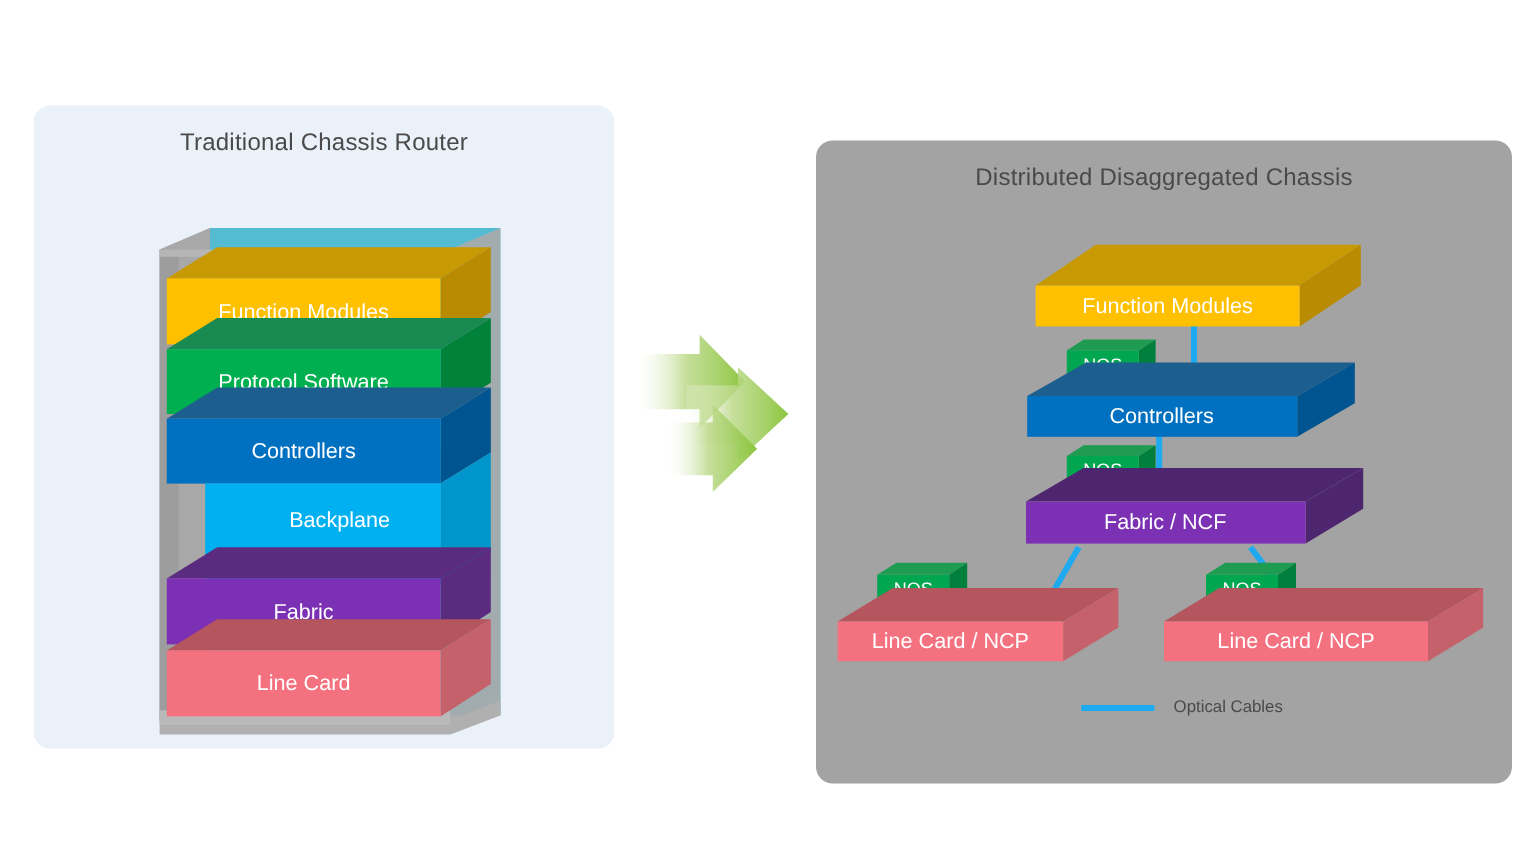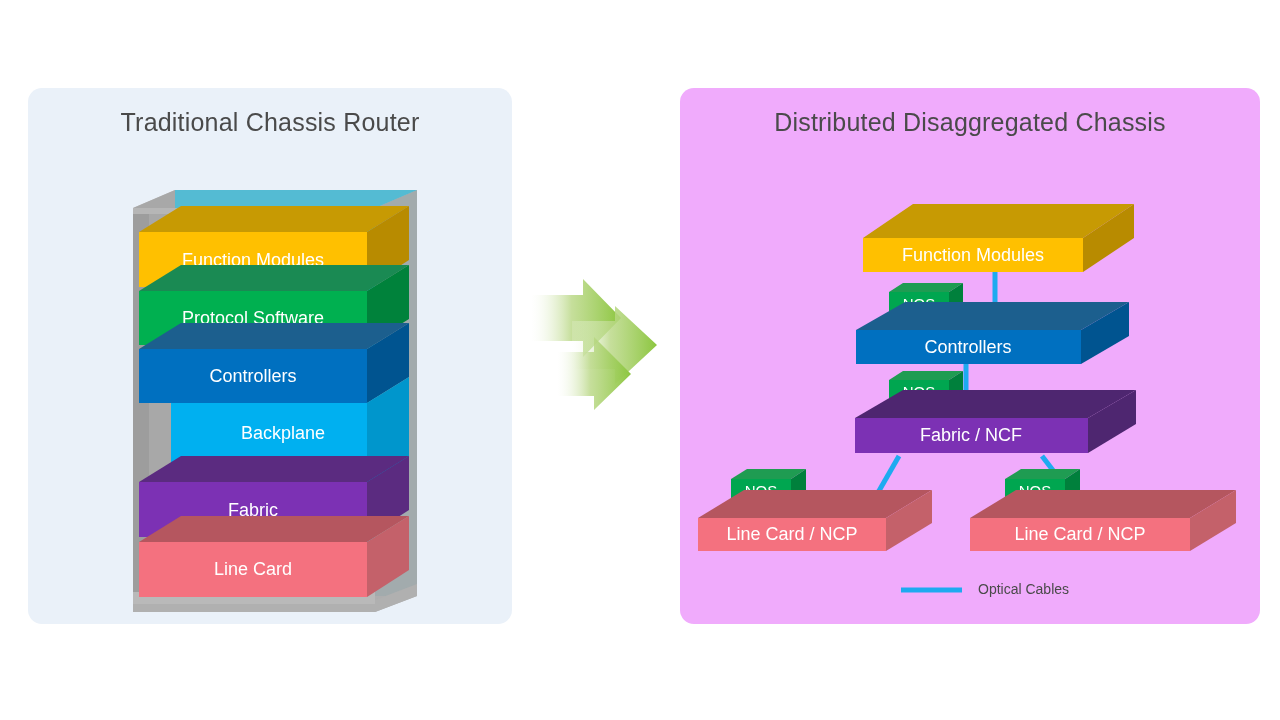--- a/index.html
+++ b/index.html
@@ -28,21 +28,21 @@
   }
   #panel-left  { left: 28px;  top: 88px; width: 484px; height: 536px; }
   #panel-right { left: 680px; top: 88px; width: 580px; height: 536px; }
 
   .panel-title {
     position: absolute;
     top: 20px;
     left: 0;
     width: 100%;
     text-align: center;
-    font-size: 25px;
+    font-size: 20px;
     color: #4a4a4a;
     letter-spacing: 0.2px;
     font-family: "Liberation Sans", sans-serif;
   }
 
   svg.art {
     position: absolute;
     left: 0; top: 0;
     width: 1280px;
     height: 720px;
@@ -68,21 +68,21 @@
 </style>
 </head>
 <body style="background: rgb(255, 255, 255);">
 
 <div id="stage">
 
   <div class="panel" id="panel-left" style="background: rgb(234, 241, 249);">
     <div class="panel-title" style="color: rgb(74, 74, 74);">Traditional Chassis Router</div>
   </div>
 
-  <div class="panel" id="panel-right" style="background: #f0abfc;">
+  <div class="panel" id="panel-right" style="background: #a3a3a3; margin-top: 29px;">
     <div class="panel-title" style="color: rgb(74, 74, 74);">Distributed Disaggregated Chassis</div>
   </div>
 
   <svg class="art" viewBox="0 0 1280 720">
     <defs>
       <linearGradient id="arrowGrad" x1="0" y1="0" x2="1" y2="0">
         <stop offset="0%" stop-color="#ffffff" stop-opacity="0.15"></stop>
         <stop offset="45%" stop-color="#bcd98a" stop-opacity="0.85"></stop>
         <stop offset="100%" stop-color="#8cc63f" stop-opacity="1"></stop>
       </linearGradient>

